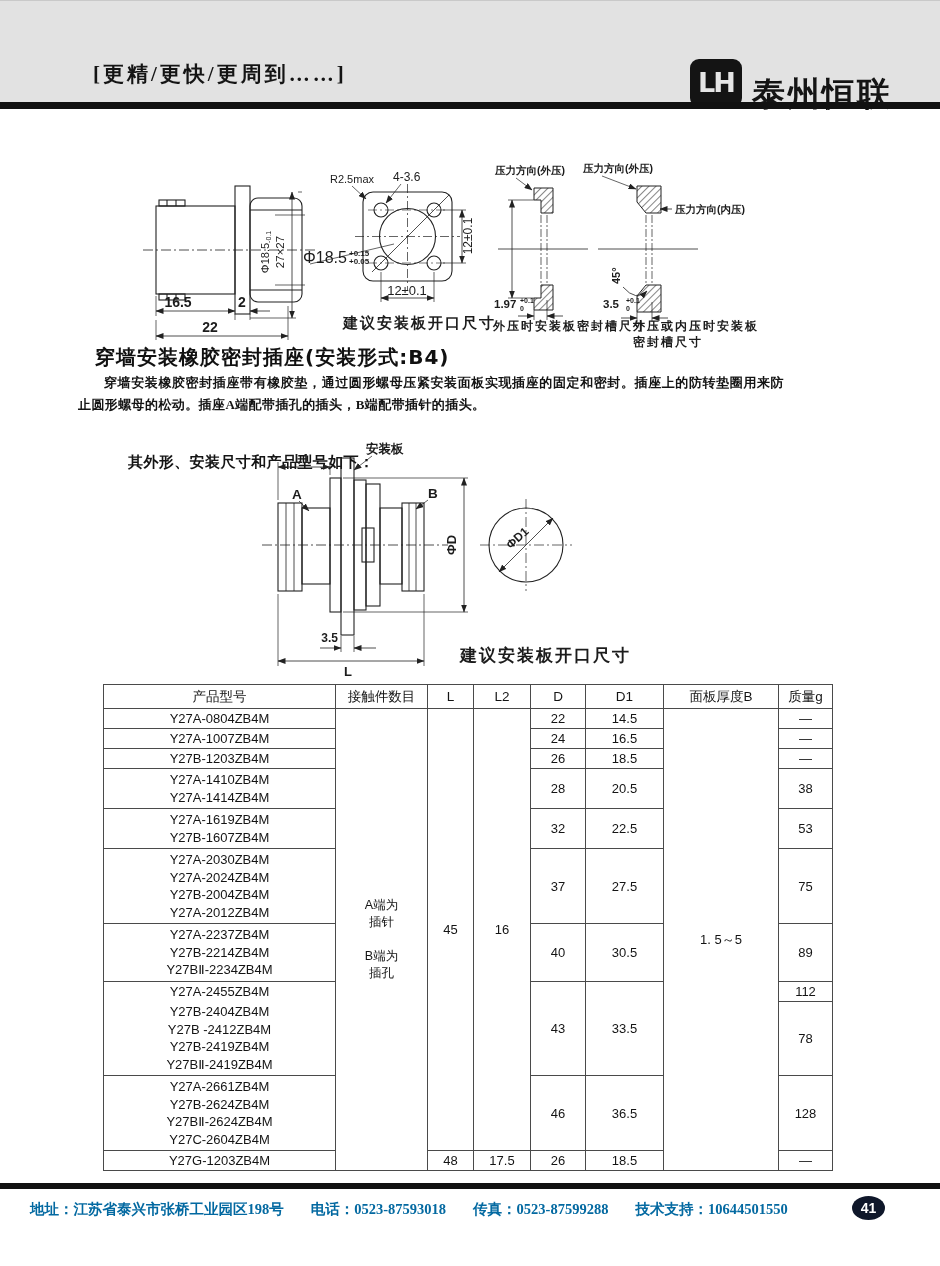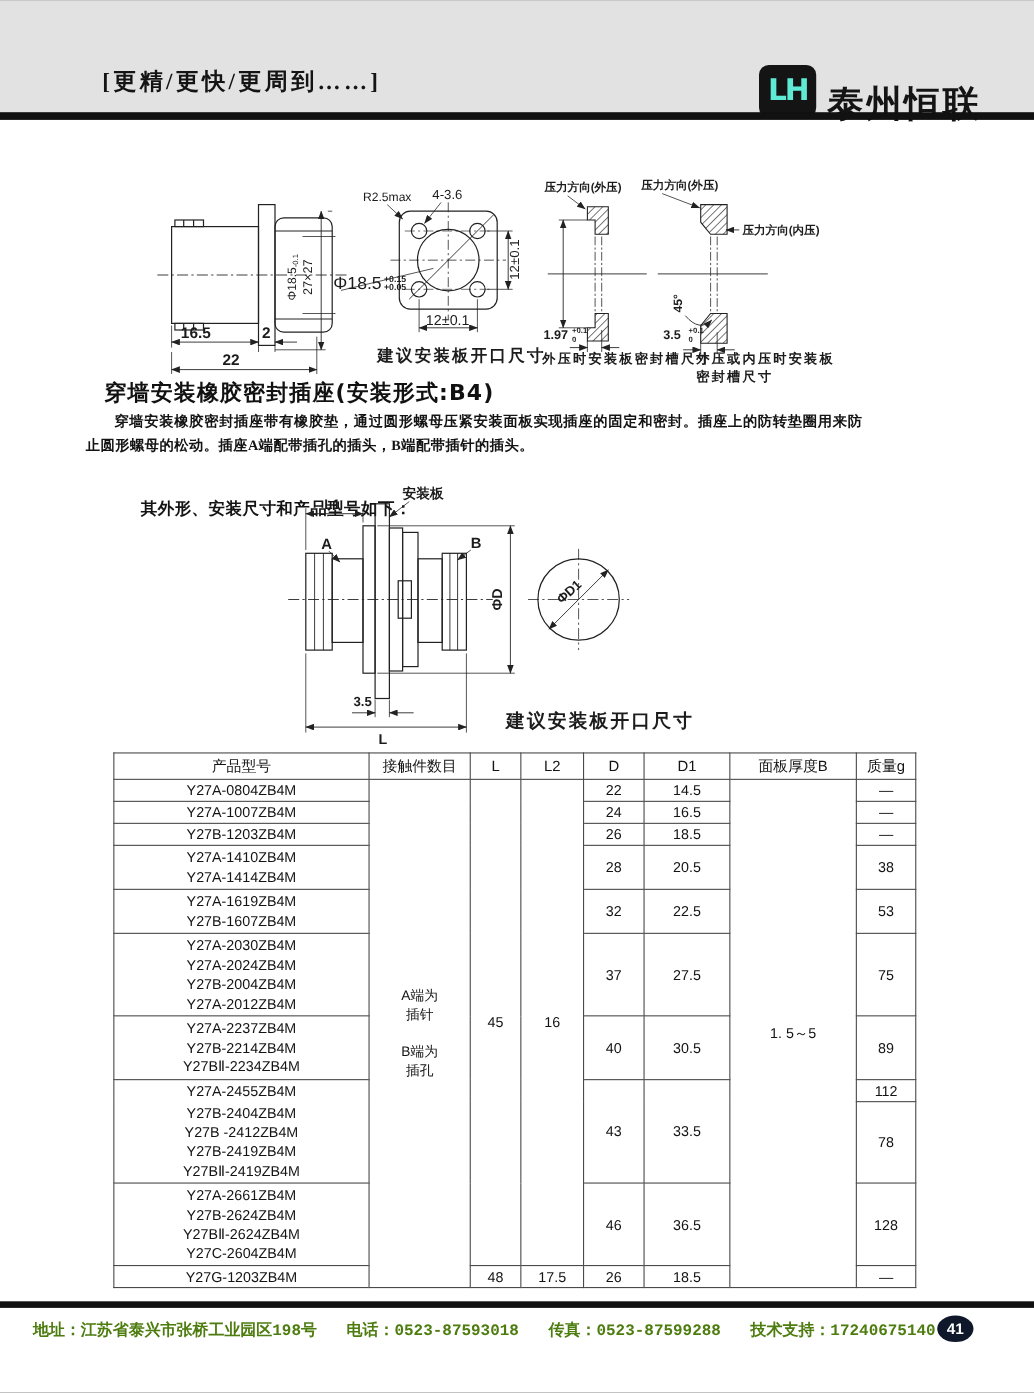--- a/index.html
+++ b/index.html
@@ -13,21 +13,21 @@
   .header-bar{position:absolute;left:0;top:102px;width:940px;height:7px;background:#111;}
   .slogan{
     position:absolute;left:93px;top:60px;font-family:"Liberation Serif","DejaVu Serif",serif;
     font-size:21px;font-weight:700;letter-spacing:3px;color:#141414;
   }
   .logo-wrap{position:absolute;left:690px;top:48px;display:flex;align-items:center;gap:10px;}
   .logo-mark{
     width:52px;height:48px;background:#141414;border-radius:9px;
     display:flex;align-items:center;justify-content:center;
   }
-  .logo-mark span{color:#5eead4;font-weight:900;font-size:27px;letter-spacing:-2px;font-family:"DejaVu Sans",sans-serif;}
+  .logo-mark span{color:#e5e5e5;font-weight:900;font-size:27px;letter-spacing:-2px;font-family:"DejaVu Sans",sans-serif;}
   .brand{font-size:33px;font-weight:900;color:#141414;letter-spacing:2px;font-family:"DejaVu Sans",sans-serif;margin-top:24px;}
   
   svg text{fill:#1c1c1c;font-family:"Liberation Sans","DejaVu Sans",sans-serif;}
   .cap{font-weight:700;letter-spacing:2px;}
   
   .sec-title{
     position:absolute;left:95px;top:344px;font-size:20px;font-weight:800;color:#111;
     letter-spacing:1px;font-family:"DejaVu Sans",sans-serif;
   }
   .sec-para{
@@ -51,21 +51,21 @@
   .spec-table th{height:21px;font-size:13.5px;}
   .spec-table td div{line-height:17.5px;}
   .contacts-cell{white-space:pre-line;line-height:16px;font-size:12.5px;}
   .bb-hidden{border-bottom-style:hidden !important;}
   .bt-hidden{border-top-style:hidden !important;}
   .pad-v td{padding-top:2px;padding-bottom:2px;}
   
   .footer-bar{position:absolute;left:0;top:1183px;width:940px;height:6px;background:#111;}
   .footer-row{
     position:absolute;left:30px;top:1200px;width:800px;display:flex;gap:27px;
-    font-size:14.5px;color:#4d7c0f;font-family:Liberation Mono, monospace;font-weight:600;
+    font-size:14.5px;color:#0369a1;font-family:Liberation Serif, serif;font-weight:600;
     white-space:nowrap;
   }
   .page-badge{
     position:absolute;left:852px;top:1196px;width:33px;height:24px;border-radius:50%;
     background:#0f172a;color:#fff;font-size:14px;font-weight:700;
     display:flex;align-items:center;justify-content:center;
   }
 </style>
 </head>
 <body>
@@ -399,17 +399,17 @@
         <td>—</td>
       </tr>
     </tbody>
   </table>
 
   <div class="footer-bar"></div>
   <div class="footer-row">
     <span>地址：江苏省泰兴市张桥工业园区198号</span>
     <span>电话：0523-87593018</span>
     <span>传真：0523-87599288</span>
-    <span>技术支持：17240675140</span>
+    <span>技术支持：10644501550</span>
   </div>
   <div class="page-badge">41</div>
 
 </div>
 
 </body></html>

